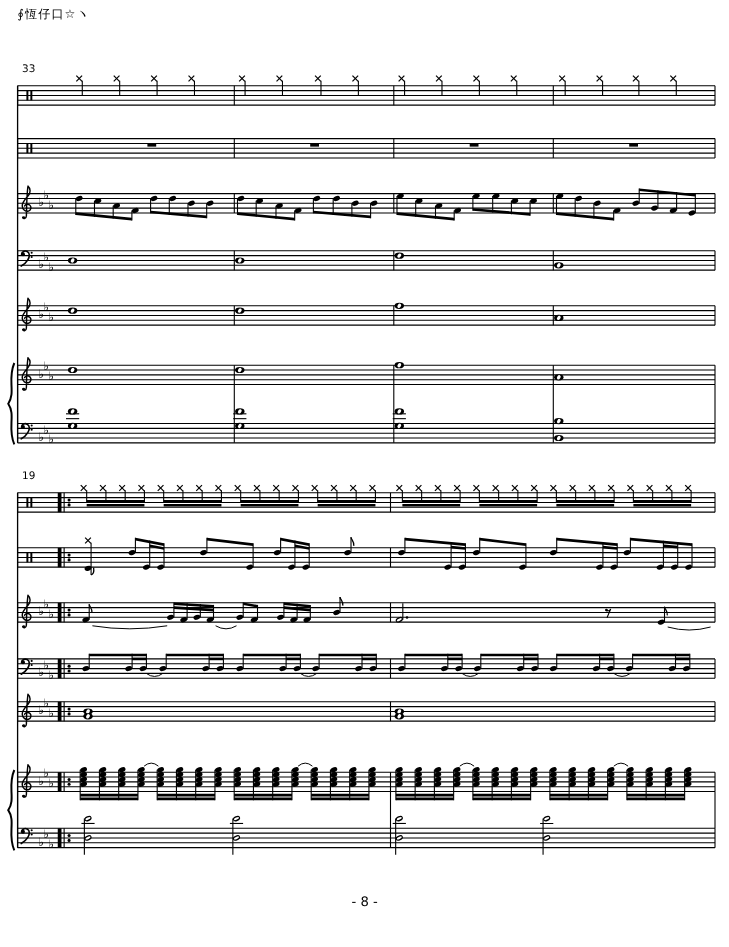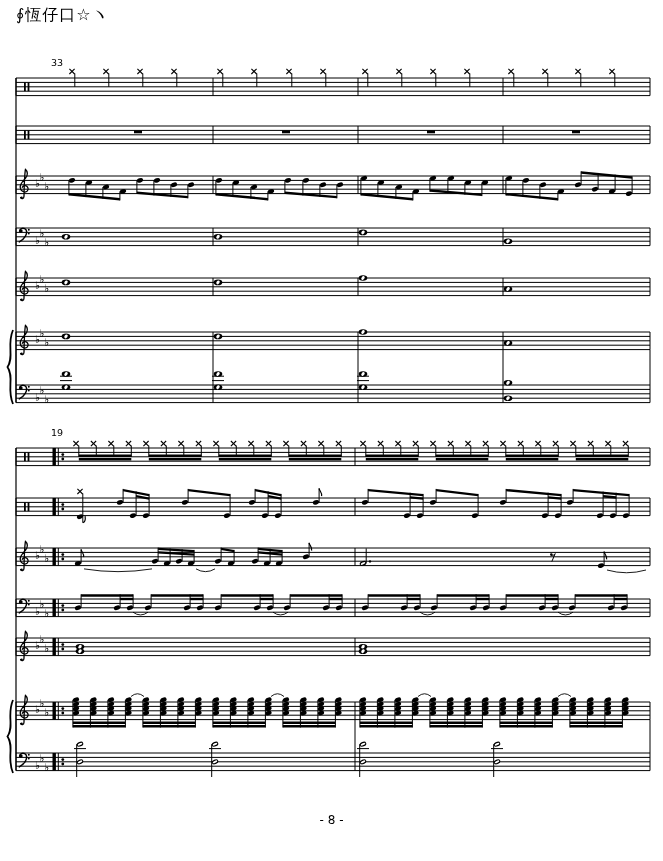--- a/index.html
+++ b/index.html
@@ -1,19 +1,19 @@
 <!DOCTYPE html>
 <html><head>
 <meta charset="utf-8">
 <style>
   html,body{margin:0;padding:0;background:#fff;}
   .page{position:relative;width:663px;height:861px;background:#fff;overflow:hidden;
         font-family:"DejaVu Sans",sans-serif;color:#000;}
-  .hdr{position:absolute;left:16px;top:5px;font-size:16px;letter-spacing:1px;}
-  .mnum{position:absolute;font-size:9.5px;margin-left:31px;}
+  .hdr{position:absolute;left:16px;top:5px;font-size:11px;letter-spacing:1px;}
+  .mnum{position:absolute;font-size:9.5px;}
   .ftr{position:absolute;left:0;right:0;top:813px;text-align:center;font-size:12px;}
   svg{position:absolute;left:0;top:0;}
 </style>
 </head>
 <body>
 
 <div class="page">
   <div class="hdr">∮恆仔口☆ヽ</div>
   <div class="mnum" style="left:20px;top:57px">33</div>
   <div class="mnum" style="left:20px;top:427px">19</div>

